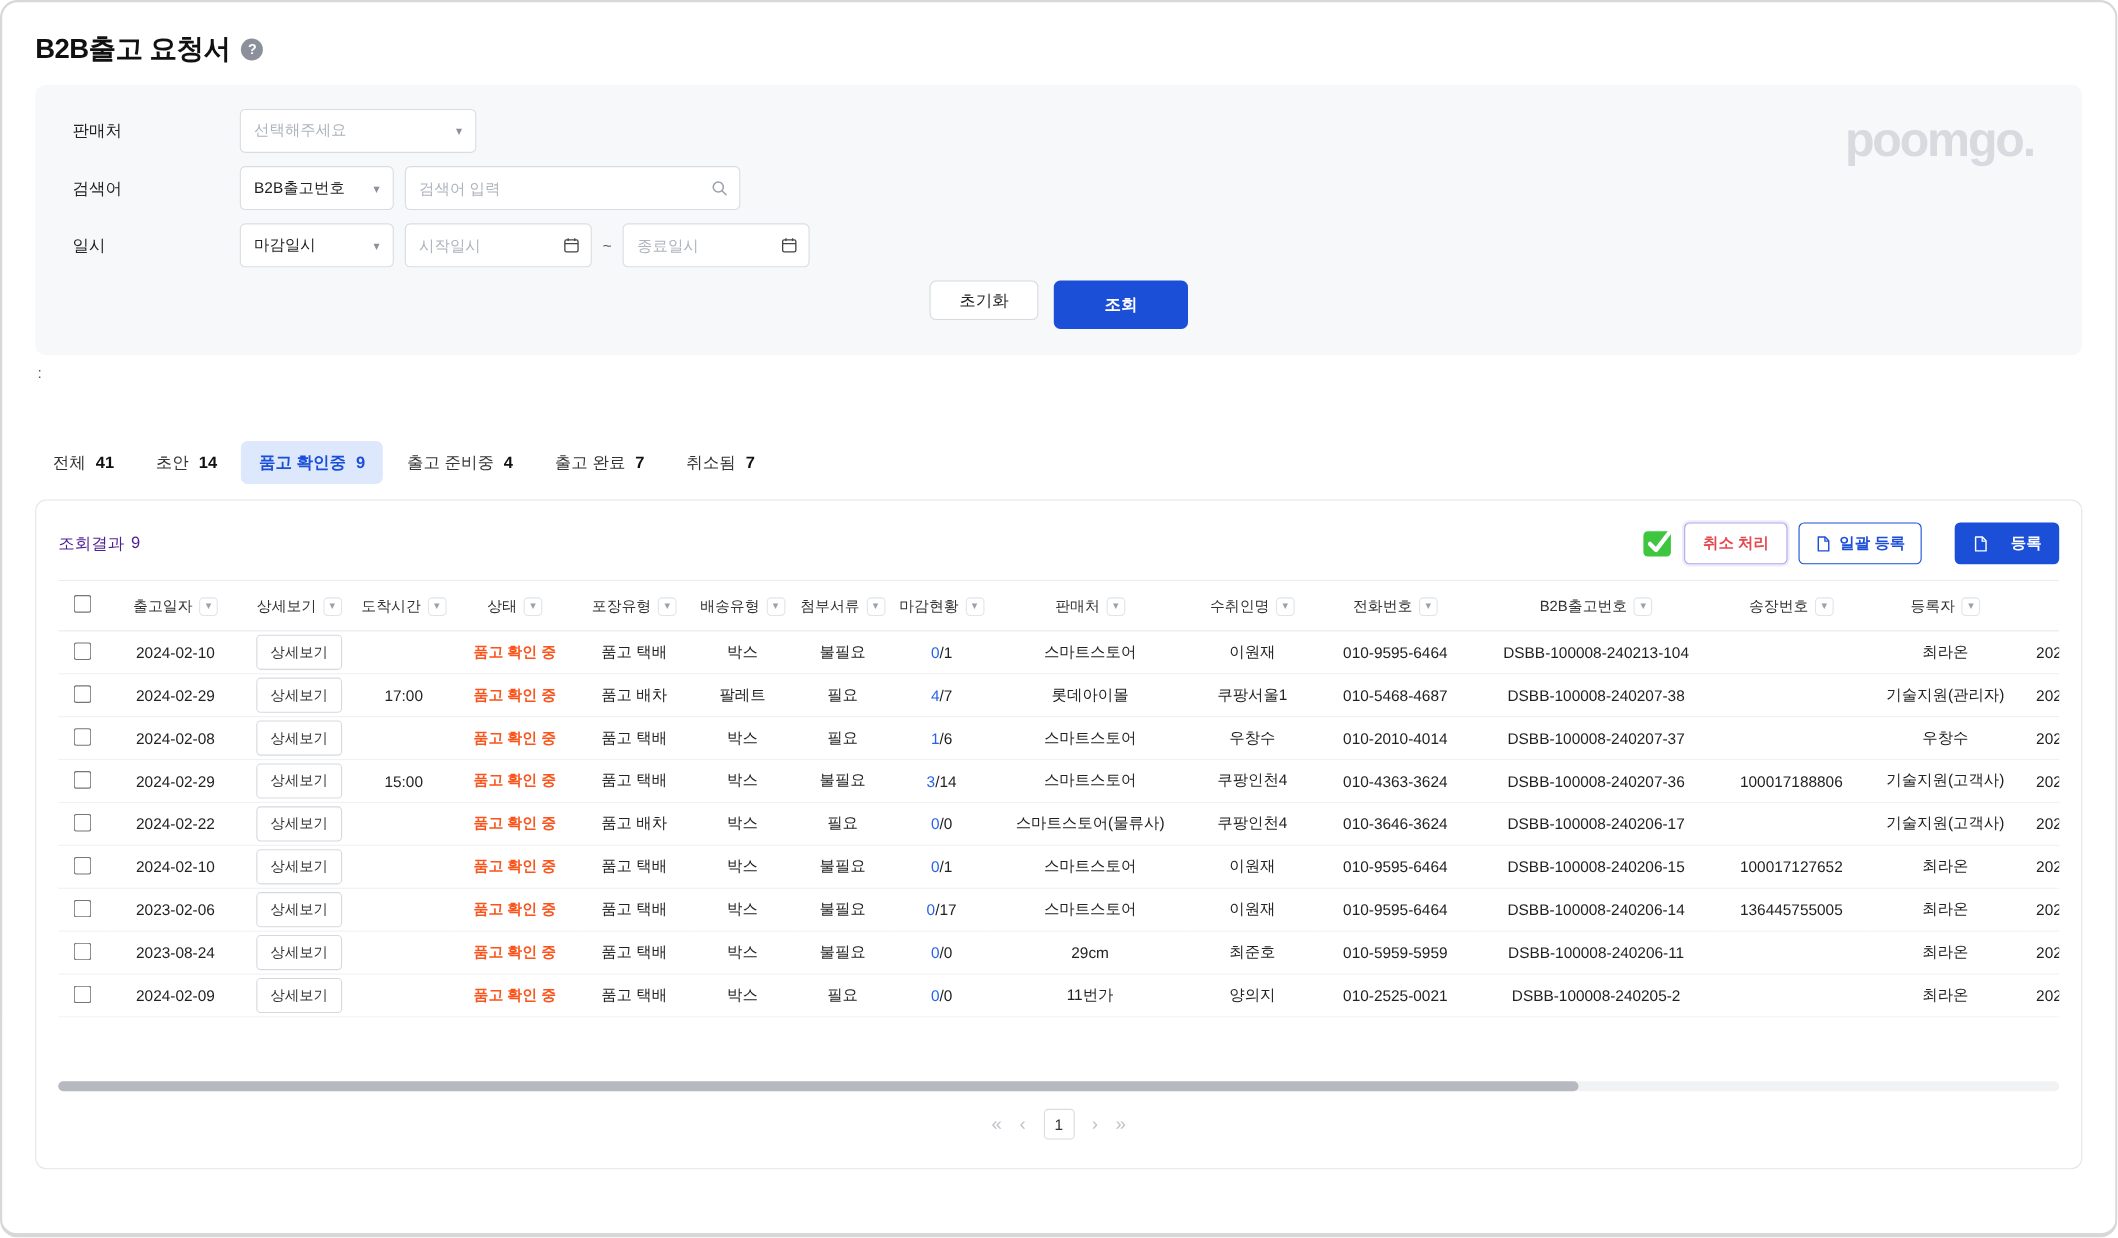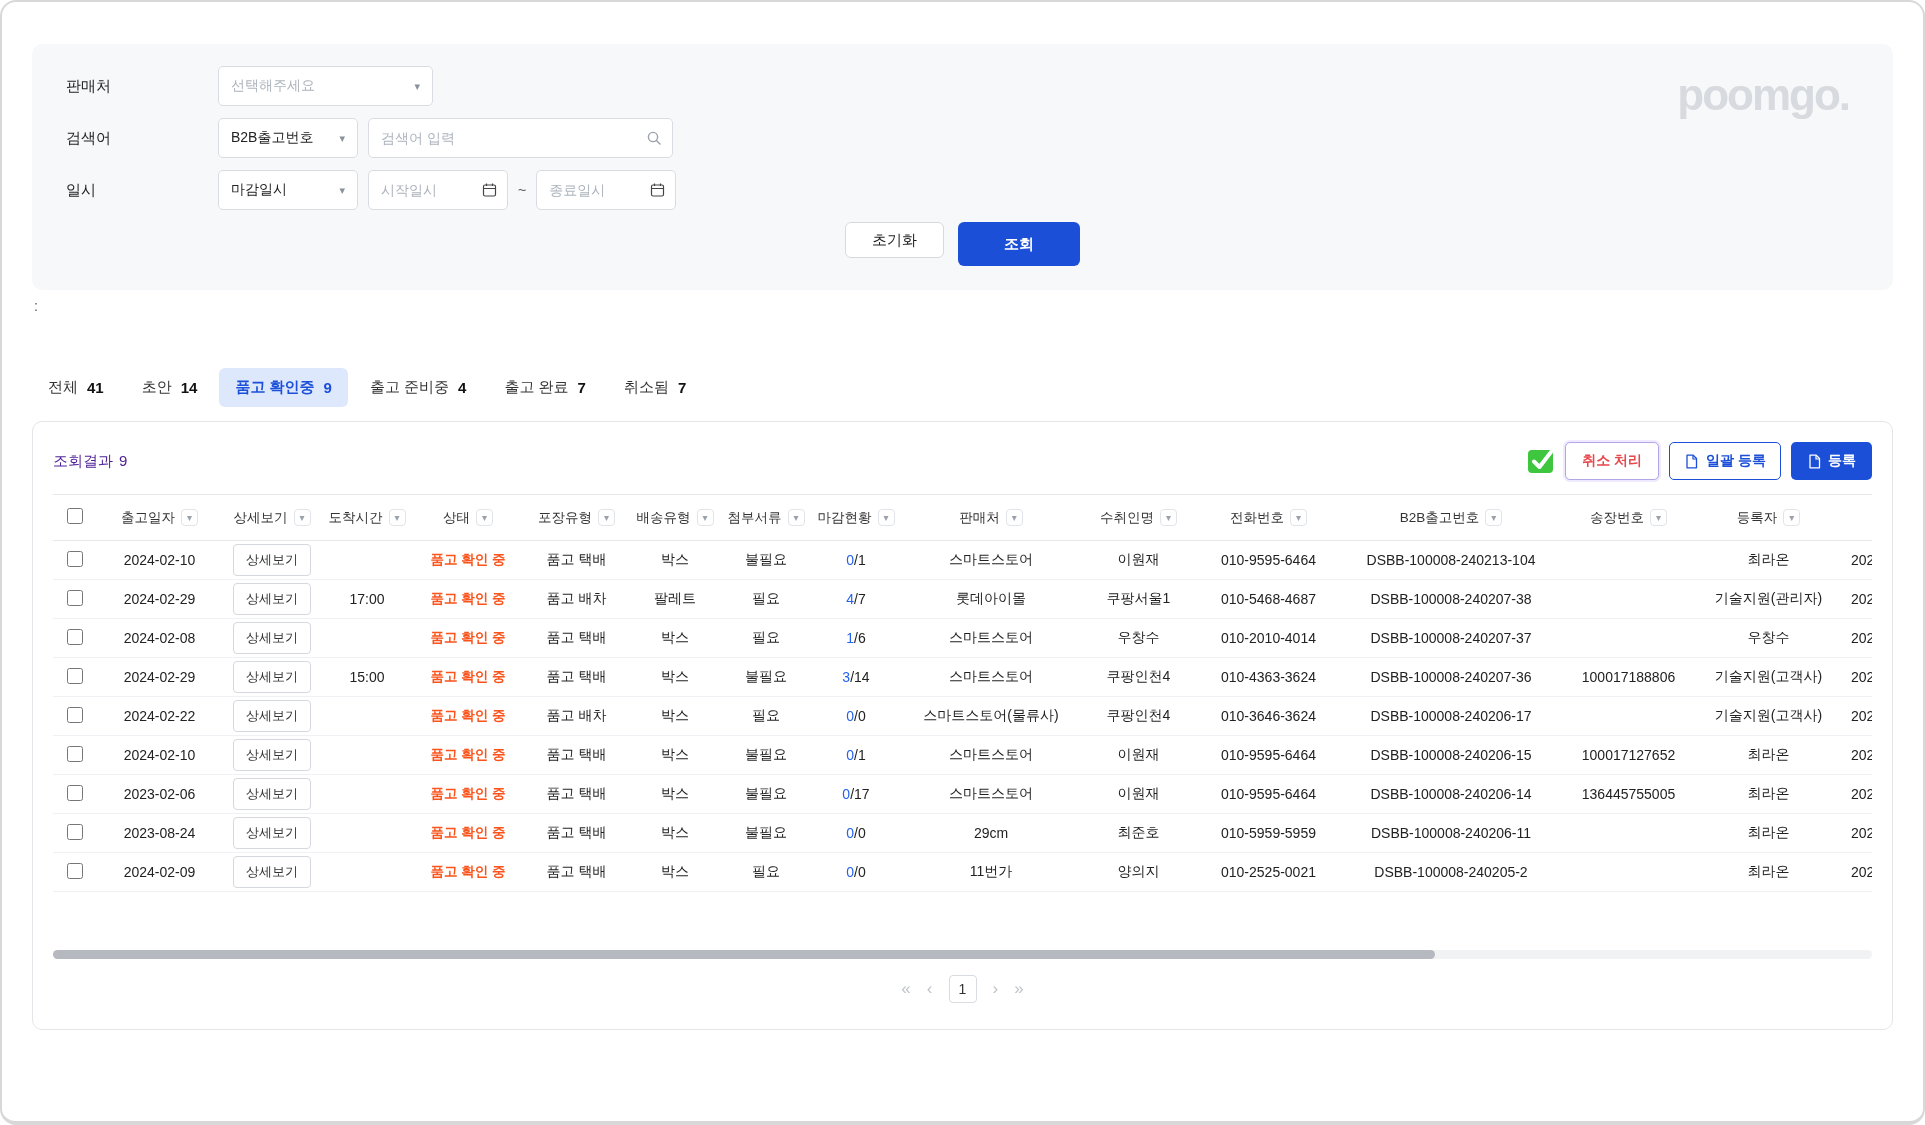--- a/index.html
+++ b/index.html
@@ -13,21 +13,21 @@
   .help { width:20px; height:20px; border-radius:50%; background:#8b909a; color:#fff; font-size:13px; font-weight:700; display:inline-flex; align-items:center; justify-content:center; cursor:pointer; }
 
   .filter-panel { position:relative; margin-top:16px; background:#f7f8f9; border-radius:10px; padding:22px 26px 24px; }
   .logo { position:absolute; top:26px; right:44px; font-size:44px; font-weight:800; color:#d7dade; letter-spacing:-2px; }
   .f-row { display:flex; align-items:center; margin-bottom:12px; }
   .f-label { width:160px; font-size:15px; color:#222; padding-left:8px; }
   .select { height:40px; background:#fff; border:1px solid #d9dde3; border-radius:5px; display:flex; align-items:center; justify-content:space-between; padding:16px 12px; font-size:14px; color:#222; cursor:pointer; }
   .placeholder { color:#adb4bd; }
   .chev { color:#8b919b; font-size:11px; margin-left:8px; }
   .chev-dark { color:#333; font-size:10px; margin-left:8px; }
-  .w215 { width:215px; } .w140 { width:140px; } .w305 { width:305px; } .w160 { width:140px; } .w230 { width:230px; } .w150 { width:150px; }
+  .w215 { width:215px; } .w140 { width:140px; } .w305 { width:305px; } .w160 { width:170px; } .w230 { width:230px; } .w150 { width:150px; }
   .input-wrap { position:relative; }
   .input-wrap input { width:100%; height:40px; border:1px solid #d9dde3; border-radius:5px; padding:0 36px 0 12px; font-size:14px; color:#222; background:#fff; outline:none; }
   .input-wrap input::placeholder { color:#adb4bd; }
   .icon-right { position:absolute; right:11px; top:50%; transform:translateY(-50%); line-height:0; }
   .ml10 { margin-left:10px; }
   .tilde { margin:0 10px; color:#555; font-size:14px; }
   .f-actions { display:flex; justify-content:center; gap:14px; margin-top:12px; }
   .btn-reset { height:36px; padding:0 26px; background:#fff; border:1px solid #d6dae0; border-radius:6px; font-size:15px; color:#222; cursor:pointer; }
   .btn-search { height:44px; padding:0 46px; background:var(--primary,#1b4fd8); border:none; border-radius:6px; font-size:15px; color:#fff; font-weight:700; cursor:pointer; }
 
@@ -38,21 +38,21 @@
   .tab.active { background:var(--active-tab-bg,#dde8fc); }
   .tab.active .tab-label, .tab.active .tab-count { color:var(--primary,#1b4fd8); font-weight:700; }
 
   .results-card { margin-top:14px; border:1px solid #e3e5e9; border-radius:10px; padding:20px 20px 26px; }
   .rc-head { display:flex; justify-content:space-between; align-items:center; }
   .rc-summary { font-size:15px; color:#4c1d95; display:flex; gap:6px; }
   .rc-actions { display:flex; gap:10px; align-items:center; }
   .check-ic { line-height:0; cursor:pointer; }
   .btn-cancel { height:38px; padding:0 16px; background:#fff; border:1px solid #b3a6e6; border-radius:5px; color:var(--cancel-red,#e5484d); font-size:14px; font-weight:700; box-shadow:0 0 0 2px #efeaff; cursor:pointer; }
   .btn-bulk { height:38px; padding:0 14px; display:flex; gap:7px; align-items:center; background:#fff; border:1px solid var(--primary,#1b4fd8); border-radius:5px; color:var(--primary,#1b4fd8); font-size:14px; font-weight:700; cursor:pointer; }
-  .btn-register { height:38px; padding:0 16px; display:flex; gap:6px; align-items:center; background:var(--primary,#1b4fd8); border:none; border-radius:5px; color:#fff; font-size:14px; font-weight:700; cursor:pointer; }
+  .btn-register { height:38px; padding:0 16px; display:flex; gap:20px; align-items:center; background:var(--primary,#1b4fd8); border:none; border-radius:5px; color:#fff; font-size:14px; font-weight:700; cursor:pointer;margin-left:20px; }
 
   .rc-toolbar { display:flex; justify-content:space-between; align-items:center; margin-top:16px; }
   .rc-toolbar .input-wrap input { height:38px; }
   .rc-right { display:flex; align-items:center; gap:10px; }
   .expand-label { font-size:13.5px; color:#333; }
   .toggle { width:40px; height:22px; border-radius:11px; background:#e4e7eb; position:relative; display:inline-block; cursor:pointer; }
   .knob { position:absolute; left:2px; top:2px; width:18px; height:18px; border-radius:50%; background:#fff; box-shadow:0 1px 2px rgba(0,0,0,.25); }
   .select.small { height:36px; font-size:13.5px; }
 
   .table-clip { margin-top:14px; overflow:hidden; width:100%; }
@@ -74,20 +74,24 @@
   .pagination { display:flex; justify-content:center; align-items:center; gap:16px; margin-top:16px; }
   .pg { color:#bfc3c9; font-size:17px; cursor:pointer; }
   .pg-page { min-width:28px; height:28px; border:1px solid #d8dbe0; border-radius:4px; display:flex; align-items:center; justify-content:center; font-size:14px; color:#333; cursor:pointer; }
 </style>
 </head>
 <body>
 
 <div class="frame">
   <div class="content">
 
+    <div class="title-row">
+      <h1>B2B출고 요청서</h1>
+      <span class="help">?</span>
+    </div>
 
     <div class="filter-panel">
       <div class="logo">poomgo.</div>
 
       <div class="f-row">
         <div class="f-label">판매처</div>
         <div class="select w215">
           <span class="placeholder">선택해주세요</span>
           <span class="chev">▾</span>
         </div>

